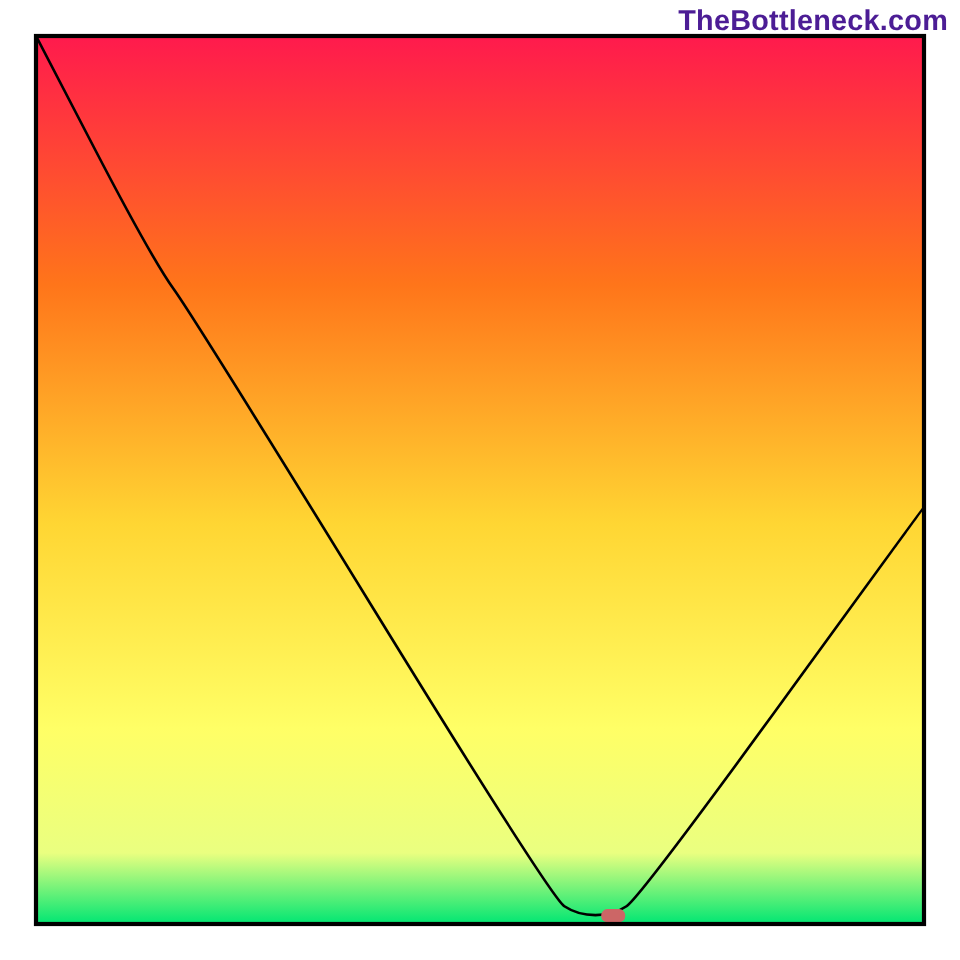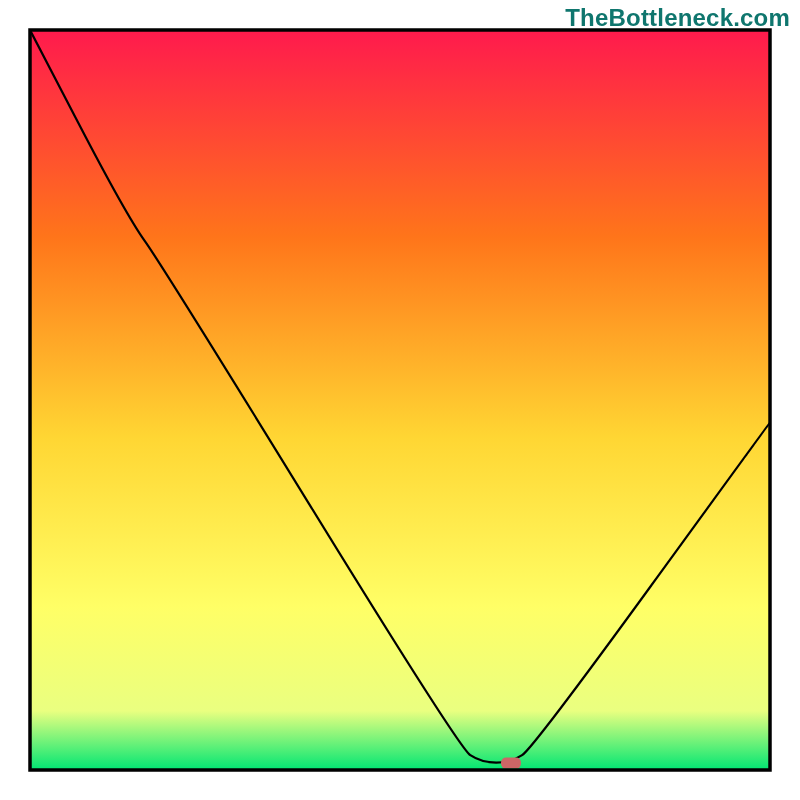--- a/index.html
+++ b/index.html
@@ -15,21 +15,21 @@
     position: relative;
     width: 800px;
     height: 800px;
   }
   .watermark {
     position: absolute;
     top: 4px;
     right: 10px;
     font-size: 24px;
     font-weight: 600;
-    color: #0f766e;
+    color: #4c1d95;
     letter-spacing: 0.2px;
     z-index: 20;
   }
   svg {
     display: block;
   }
 </style>
 </head>
 <body>
 

